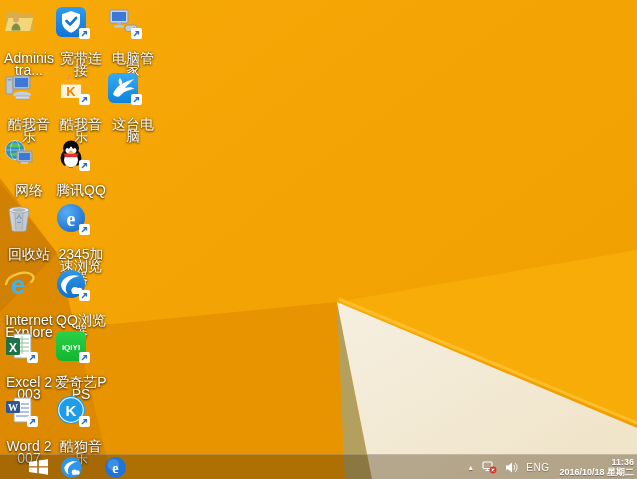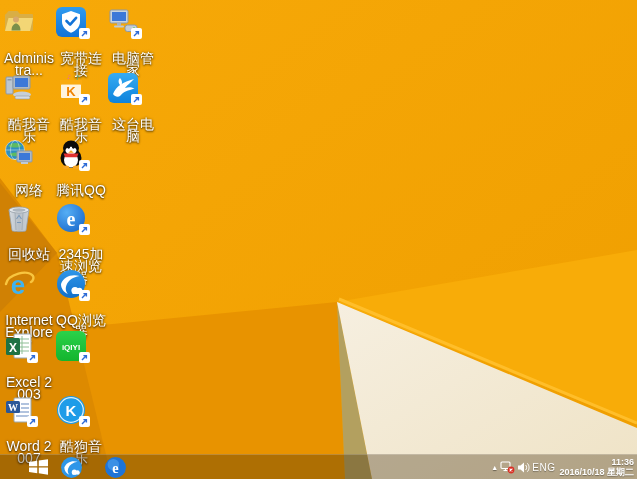--- a/index.html
+++ b/index.html
@@ -10,21 +10,21 @@
   .dicon{position:absolute;width:52px;text-align:center;}
   .dicon .art{width:32px;height:32px;margin:0 auto;position:relative;}
   .dicon .art svg{display:block;}
   .dicon .lbl{display:block;margin-top:14px;font-size:14px;line-height:12px;color:#fff;
       text-shadow:0 1px 2px rgba(0,0,0,.75),0 0 3px rgba(0,0,0,.45);word-break:break-all;}
   .badge{position:absolute;left:-2px;bottom:-1px;width:11px;height:11px;}
   
   .taskbar{position:absolute;left:0;right:0;bottom:0;height:24px;
       background:rgba(62,42,8,.34);border-top:1px solid rgba(255,255,255,.2);}
   .tb-item{position:absolute;top:0;height:24px;display:flex;align-items:center;justify-content:center;}
-  .tray{position:absolute;right:3px;top:0;height:24px;display:flex;align-items:center;gap:2px;color:#fff;}
+  .tray{position:absolute;right:3px;top:0;height:24px;display:flex;align-items:center;gap:8px;color:#fff;}
   .tray-arrow{font-size:7px;line-height:7px;color:#fff;text-shadow:0 1px 1px rgba(0,0,0,.4);}
   .lang{font-size:10px;letter-spacing:.5px;text-shadow:0 1px 1px rgba(0,0,0,.35);}
   .clock{text-align:right;font-size:9px;line-height:10px;text-shadow:0 1px 1px rgba(0,0,0,.35);padding-left:2px;font-weight:bold;}
 </style>
 </head>
 <body>
 
 <svg id="wallpaper" width="637" height="479" viewBox="0 0 637 479">
   <defs>
     <linearGradient id="gBase" x1="0" y1="0" x2="1" y2="1">
@@ -296,20 +296,21 @@
           </linearGradient>
         </defs>
       <rect x="1" y="1" width="30" height="30" rx="6" fill="url(#gIQ)"></rect>
       <text x="16" y="19.5" font-size="8" font-weight="bold" text-anchor="middle" fill="#fff" font-family="Liberation Sans, sans-serif">iQIYI</text>
     </svg>
     <svg class="badge" viewBox="0 0 11 11">
         <rect width="11" height="11" rx="2" fill="#fff"></rect>
         <path d="M3 8 L7.4 3.6 M4.4 3.6 H7.4 V6.6" stroke="#2E6BD6" stroke-width="1.4" fill="none"></path>
       </svg>
   </span>
+  <span class="lbl">爱奇艺PPS</span>
 </div>
 
 <div class="dicon" style="left:3px;top:394px">
   <span class="art">
     <svg width="32" height="32" viewBox="0 0 32 32">
       <rect x="11" y="4" width="17" height="24" rx="1" fill="#fff" stroke="#9AA7B0"></rect>
       <g stroke="#7E9CC8" stroke-width="1.2">
           <line x1="18" y1="10" x2="26" y2="10"></line>
           <line x1="18" y1="14" x2="26" y2="14"></line>
           <line x1="13" y1="18" x2="26" y2="18"></line>

